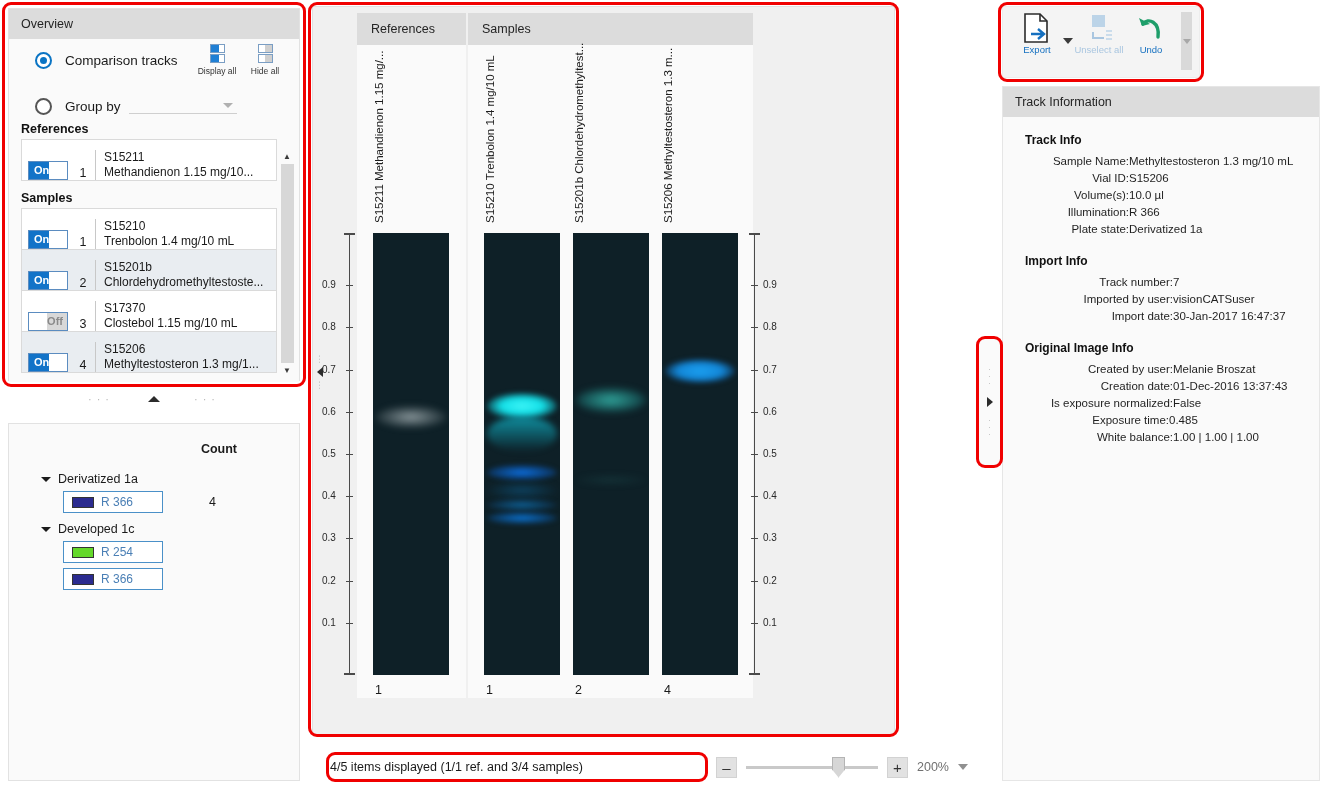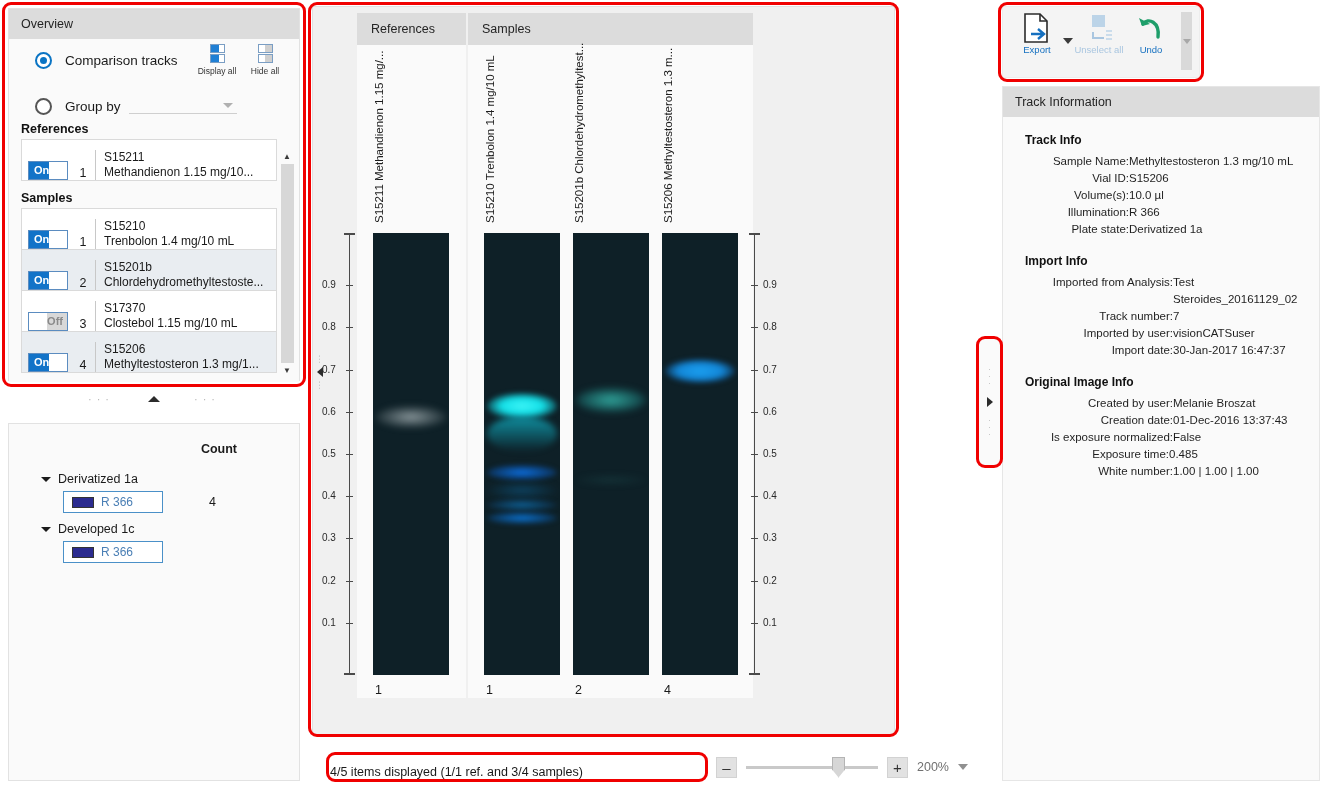--- a/index.html
+++ b/index.html
@@ -165,21 +165,21 @@
 
   .edge-handle {
     position:absolute; width:13px; display:flex; flex-direction:column;
     align-items:center; justify-content:center; gap:5px;
   }
   .edge-dots { color:#bdbdbd; font-size:9px; line-height:6px; }
   .tri-left  { width:0;height:0;border-top:5px solid transparent;border-bottom:5px solid transparent;border-right:6px solid #2b2b2b; }
   .tri-right { width:0;height:0;border-top:5px solid transparent;border-bottom:5px solid transparent;border-left:6px solid #2b2b2b; }
 
   
-  #status-bar { position:absolute; left:330px; top:755px; width:380px; height:24px; display:flex; align-items:flex-end; font-size:12.5px; }
+  #status-bar { position:absolute; left:330px; top:755px; width:380px; height:24px; display:flex; align-items:center; font-size:12.5px; }
   #zoom-ctrl { position:absolute; left:716px; top:753px; width:270px; height:28px; display:flex; align-items:center; gap:9px; }
   .sq-btn {
     width:21px;height:21px;background:#e2e2e2;border:1px solid #d2d2d2;
     display:flex;align-items:center;justify-content:center;font-size:15px;color:#333;line-height:1;
   }
   .slider-track { width:132px; height:3px; background:#c9c9c9; position:relative; }
   .slider-thumb {
     position:absolute; left:86px; top:-9px; width:13px; height:21px;
     background:#d6d6d6; border:1px solid #b4b4b4;
     clip-path: polygon(0 0,100% 0,100% 62%,50% 100%,0 62%);
@@ -342,20 +342,26 @@
         <span class="illum-chip">
           <i class="swatch" style="background:#2b2b8f"></i>
           <span class="lab">R 366</span>
         </span>
         <span class="illum-count">4</span>
       </div>
 
       <div class="illum-group">
         <span class="tri-right-sm"></span>
         <span>Developed 1c</span>
+      </div>
+      <div class="illum-item-row">
+        <span class="illum-chip">
+          <i class="swatch" style="background:#64d82a"></i>
+          <span class="lab">R 254</span>
+        </span>
       </div>
       <div class="illum-item-row">
         <span class="illum-chip">
           <i class="swatch" style="background:#2b2b8f"></i>
           <span class="lab">R 366</span>
         </span>
       </div>
     </div>
   </div>
 
@@ -542,24 +548,20 @@
           <span class="info-k" style="width:104px">Illumination:</span>
           <span class="info-v">R 366</span>
         </div>
       <div class="info-row">
           <span class="info-k" style="width:104px">Plate state:</span>
           <span class="info-v">Derivatized 1a</span>
         </div>
 
       <div class="info-h">Import Info</div>
       <div class="info-row">
-          <span class="info-k" style="width:148px">Imported from Analysis:</span>
-          <span class="info-v">Test Steroides_20161129_02</span>
-        </div>
-      <div class="info-row">
           <span class="info-k" style="width:148px">Track number:</span>
           <span class="info-v">7</span>
         </div>
       <div class="info-row">
           <span class="info-k" style="width:148px">Imported by user:</span>
           <span class="info-v">visionCATSuser</span>
         </div>
       <div class="info-row">
           <span class="info-k" style="width:148px">Import date:</span>
           <span class="info-v">30-Jan-2017 16:47:37</span>
@@ -576,21 +578,21 @@
         </div>
       <div class="info-row">
           <span class="info-k" style="width:148px">Is exposure normalized:</span>
           <span class="info-v">False</span>
         </div>
       <div class="info-row">
           <span class="info-k" style="width:144px">Exposure time:</span>
           <span class="info-v">0.485</span>
         </div>
       <div class="info-row">
-          <span class="info-k" style="width:148px">White number:</span>
+          <span class="info-k" style="width:148px">White balance:</span>
           <span class="info-v">1.00 | 1.00 | 1.00</span>
         </div>
     </div>
   </div>
 
   <div class="redbox" style="left:2px;  top:2px;   width:304px; height:385px;"></div>
   <div class="redbox" style="left:308px; top:2px; width:591px; height:735px;"></div>
   <div class="redbox" style="left:998px; top:2px;  width:206px; height:80px;"></div>
   <div class="redbox" style="left:976px; top:336px; width:27px; height:132px;"></div>
   <div class="redbox" style="left:326px; top:752px; width:382px; height:30px;"></div>

